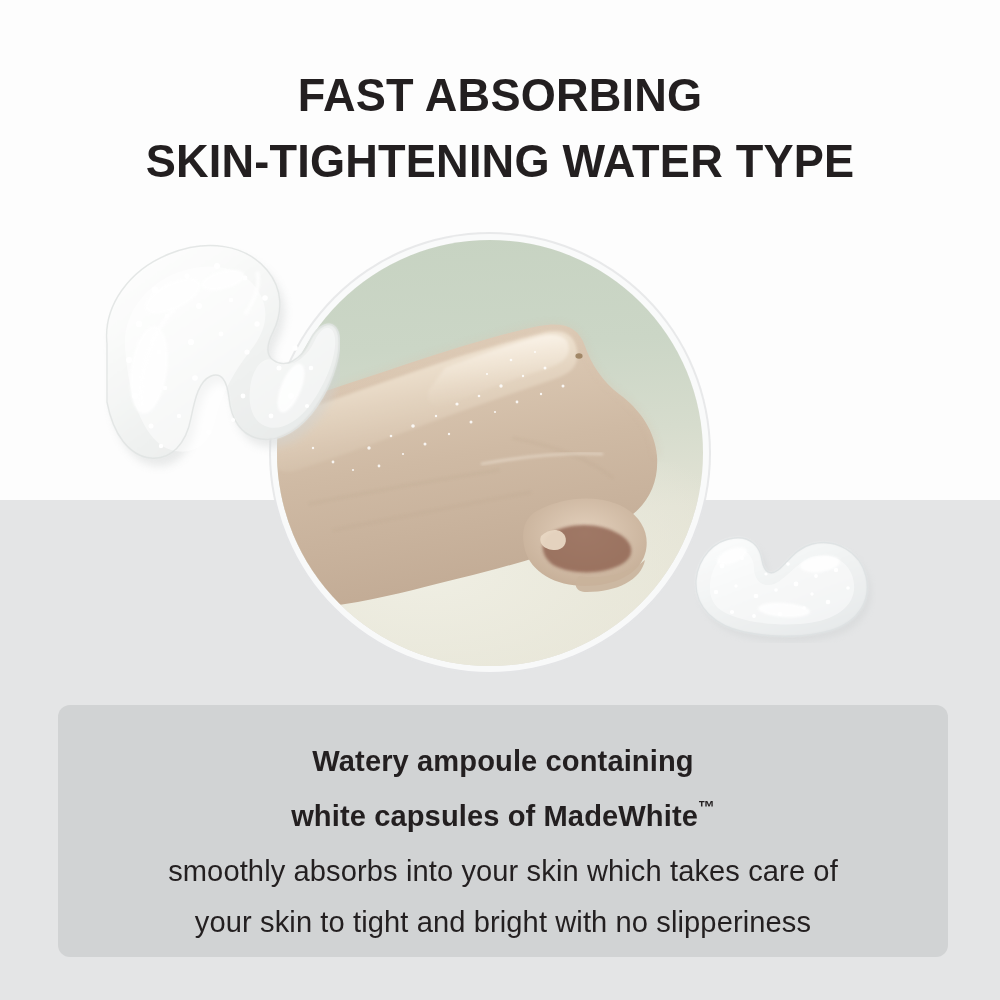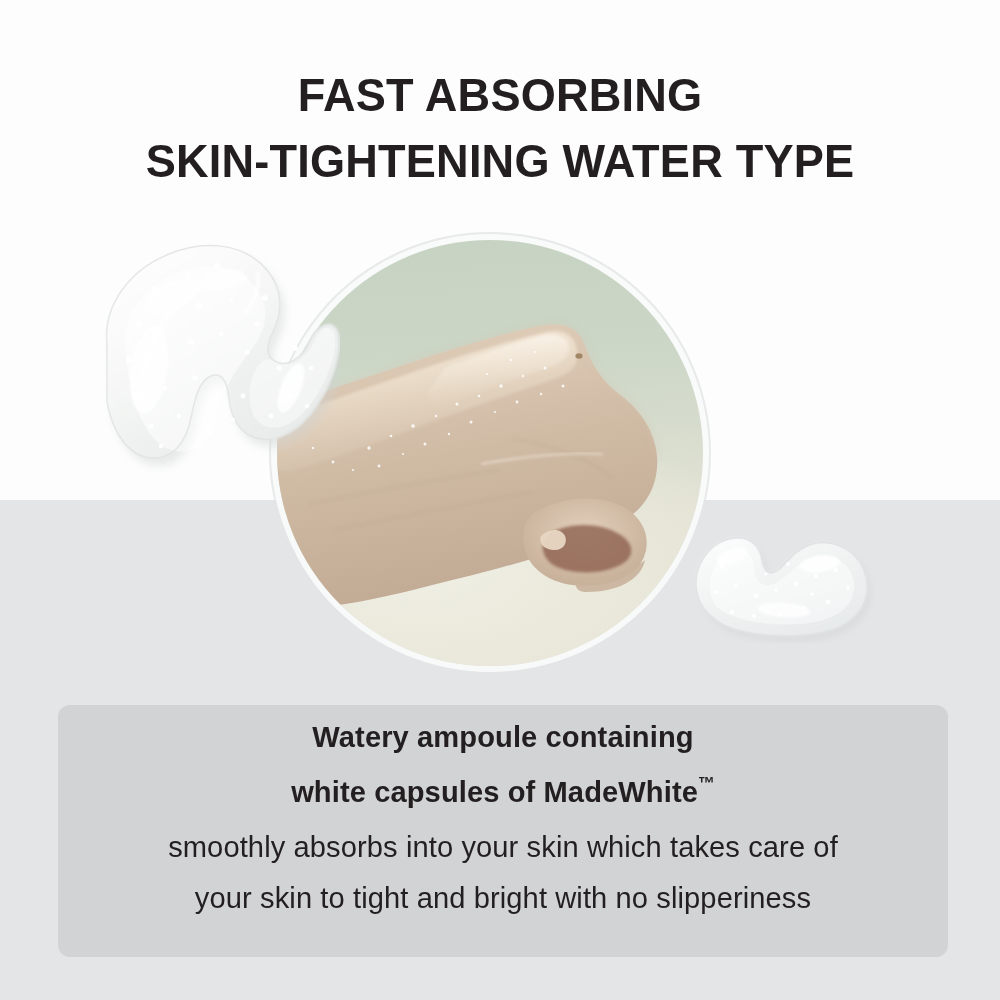--- a/index.html
+++ b/index.html
@@ -133,21 +133,21 @@
     position: absolute;
     left: 58px;
     top: 705px;
     width: 890px;
     height: 252px;
     background: #d1d3d4;
     border-radius: 12px;
     display: flex;
     flex-direction: column;
     align-items: center;
-    justify-content: flex-start;
+    justify-content: flex-end;
     box-sizing: border-box;
     padding: 6px 28px 10px 28px;
   }
   .cap-line {
     display: block;
     width: 100%;
     text-align: center;
     color: #231f20;
     white-space: nowrap;
   }

